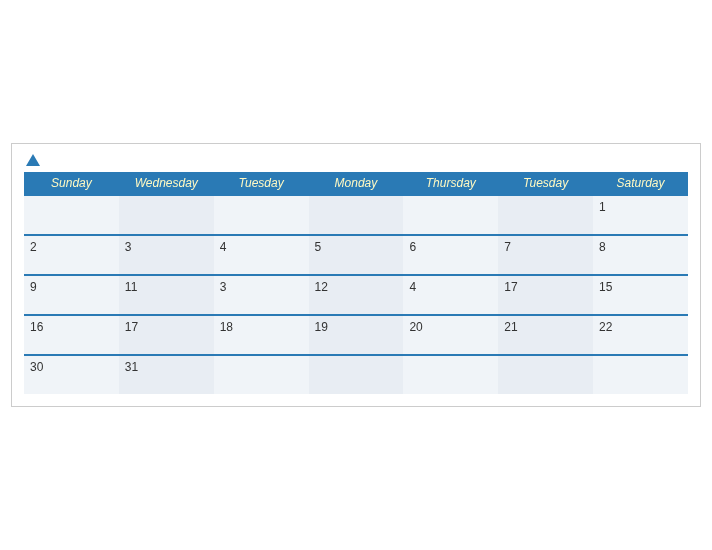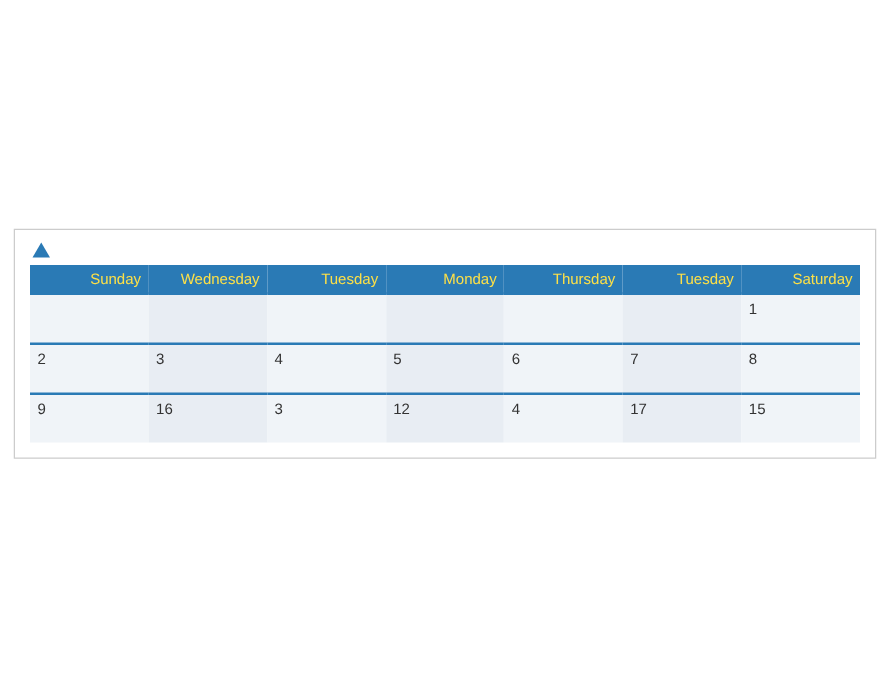--- a/index.html
+++ b/index.html
@@ -67,26 +67,27 @@
       color: #333;
       text-align: right;
       min-width: 80px;
     }
     .calendar-grid {
       width: 100%;
       border-collapse: collapse;
     }
     .calendar-grid thead tr th {
       background: #2a7ab5;
-      color: #fde047;
+      color: #fef9c3;
       font-size: 12px;
       font-weight: normal;
       padding: 4px 6px;
-      text-align: right;
+      text-align: center;
       border: none;
+      font-style: italic;
     }
     .calendar-grid tbody tr td {
       background: #f0f4f8;
       vertical-align: top;
       padding: 4px 6px 20px 6px;
       font-size: 12px;
       color: #333;
       border-top: 2px solid #2a7ab5;
       border-right: none;
       border-bottom: none;
@@ -143,22 +144,40 @@
           <td><span class="day-num">2</span></td>
           <td><span class="day-num">3</span></td>
           <td><span class="day-num">4</span></td>
           <td><span class="day-num">5</span></td>
           <td><span class="day-num">6</span></td>
           <td><span class="day-num">7</span></td>
           <td><span class="day-num">8</span></td>
         </tr>
         <tr>
           <td><span class="day-num">9</span></td>
-          <td><span class="day-num">16</span></td>
+          <td><span class="day-num">11</span></td>
           <td><span class="day-num">3</span></td>
           <td><span class="day-num">12</span></td>
           <td><span class="day-num">4</span></td>
           <td><span class="day-num">17</span></td>
           <td><span class="day-num">15</span></td>
         </tr>
+        <tr>
+          <td><span class="day-num">16</span></td>
+          <td><span class="day-num">17</span></td>
+          <td><span class="day-num">18</span></td>
+          <td><span class="day-num">19</span></td>
+          <td><span class="day-num">20</span></td>
+          <td><span class="day-num">21</span></td>
+          <td><span class="day-num">22</span></td>
+        </tr>
+        <tr>
+          <td><span class="day-num">30</span></td>
+          <td><span class="day-num">31</span></td>
+          <td></td>
+          <td></td>
+          <td></td>
+          <td></td>
+          <td></td>
+        </tr>
       </tbody>
   </table>
 </div>
 
 </body></html>

